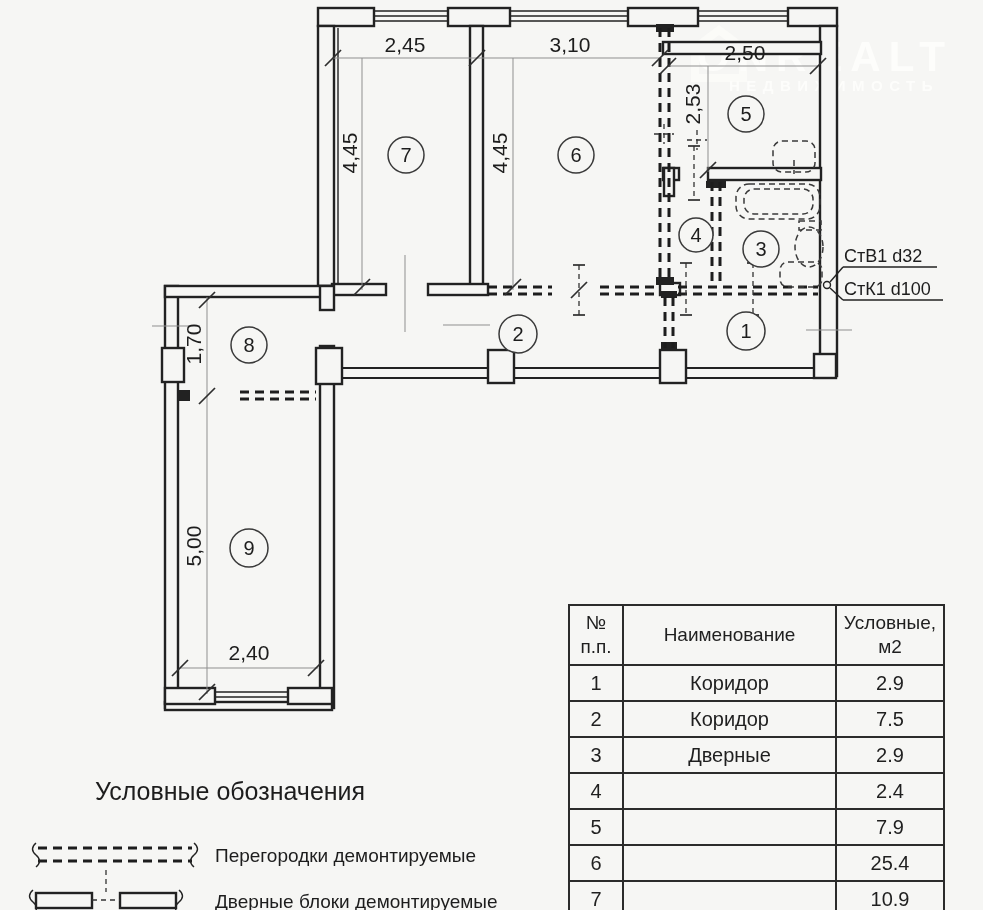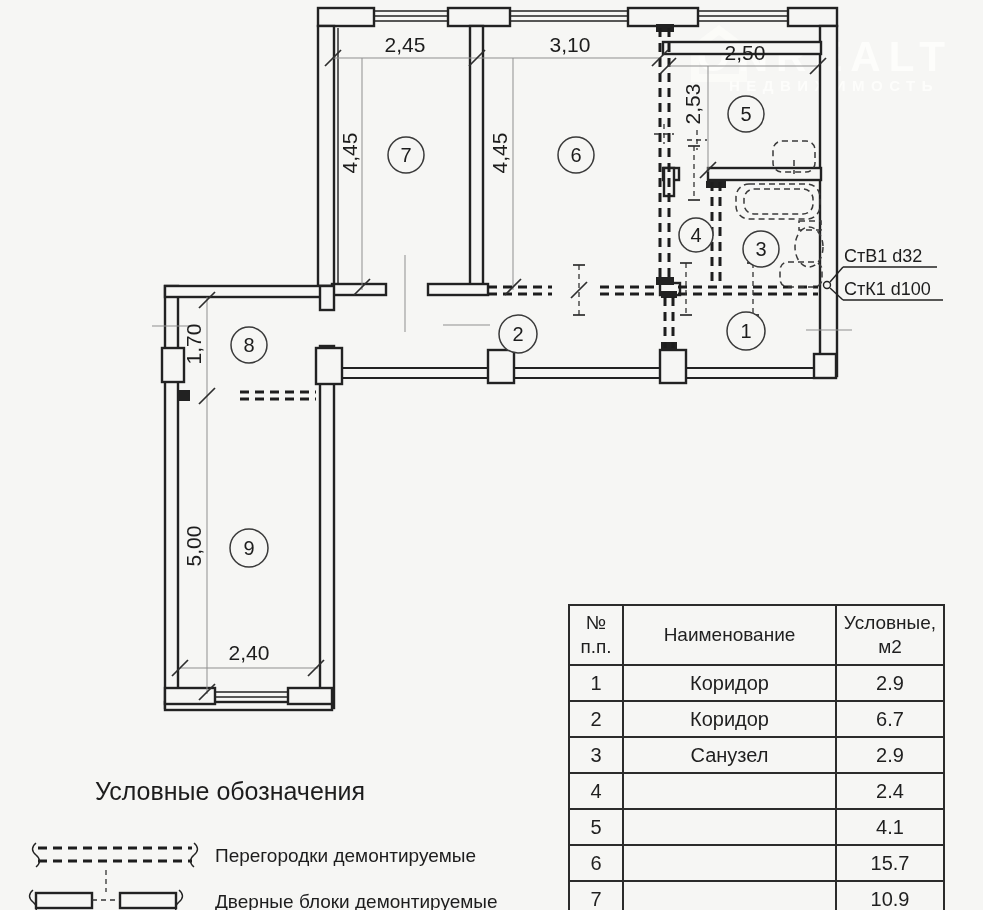--- a/index.html
+++ b/index.html
@@ -271,41 +271,41 @@
   </thead>
   <tbody>
       <tr>
         <td>1</td>
         <td>Коридор</td>
         <td>2.9</td>
       </tr>
       <tr>
         <td>2</td>
         <td>Коридор</td>
-        <td>6.7</td>
+        <td>7.5</td>
       </tr>
       <tr>
         <td>3</td>
-        <td>Санузел</td>
+        <td>Дверные</td>
         <td>2.9</td>
       </tr>
       <tr>
         <td>4</td>
         <td></td>
         <td>2.4</td>
       </tr>
       <tr>
         <td>5</td>
         <td></td>
-        <td>4.1</td>
+        <td>7.9</td>
       </tr>
       <tr>
         <td>6</td>
         <td></td>
-        <td>15.7</td>
+        <td>25.4</td>
       </tr>
       <tr>
         <td>7</td>
         <td></td>
         <td>10.9</td>
       </tr>
     </tbody>
 </table>
 
 </body></html>

